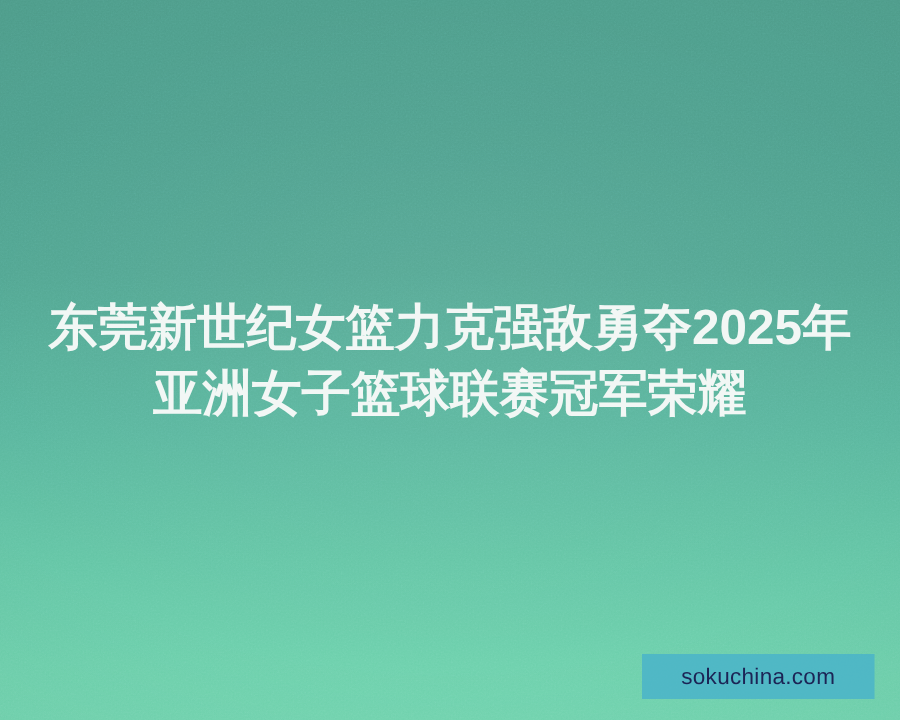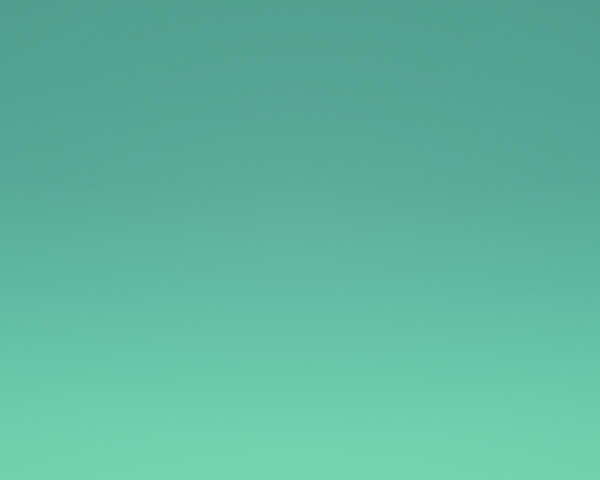--- a/index.html
+++ b/index.html
@@ -102,15 +102,21 @@
   <svg class="grain" width="600" height="480" xmlns="http://www.w3.org/2000/svg">
     <filter id="noiseFilter">
       <feTurbulence type="fractalNoise" baseFrequency="0.9" numOctaves="3" stitchTiles="stitch"></feTurbulence>
       <feColorMatrix type="saturate" values="0"></feColorMatrix>
     </filter>
     <rect width="600" height="480" filter="url(#noiseFilter)" opacity="0.28"></rect>
   </svg>
 
   <div class="vignette"></div>
 
+  <div class="headline-wrap">
+    <h1 class="headline">东莞新世纪女篮力克强敌勇夺2025年亚洲女子篮球联赛冠军荣耀</h1>
+  </div>
 
+  <div class="watermark">
+    <span class="watermark-text">sokuchina.com</span>
+  </div>
 
 </div>
 
 </body></html>

